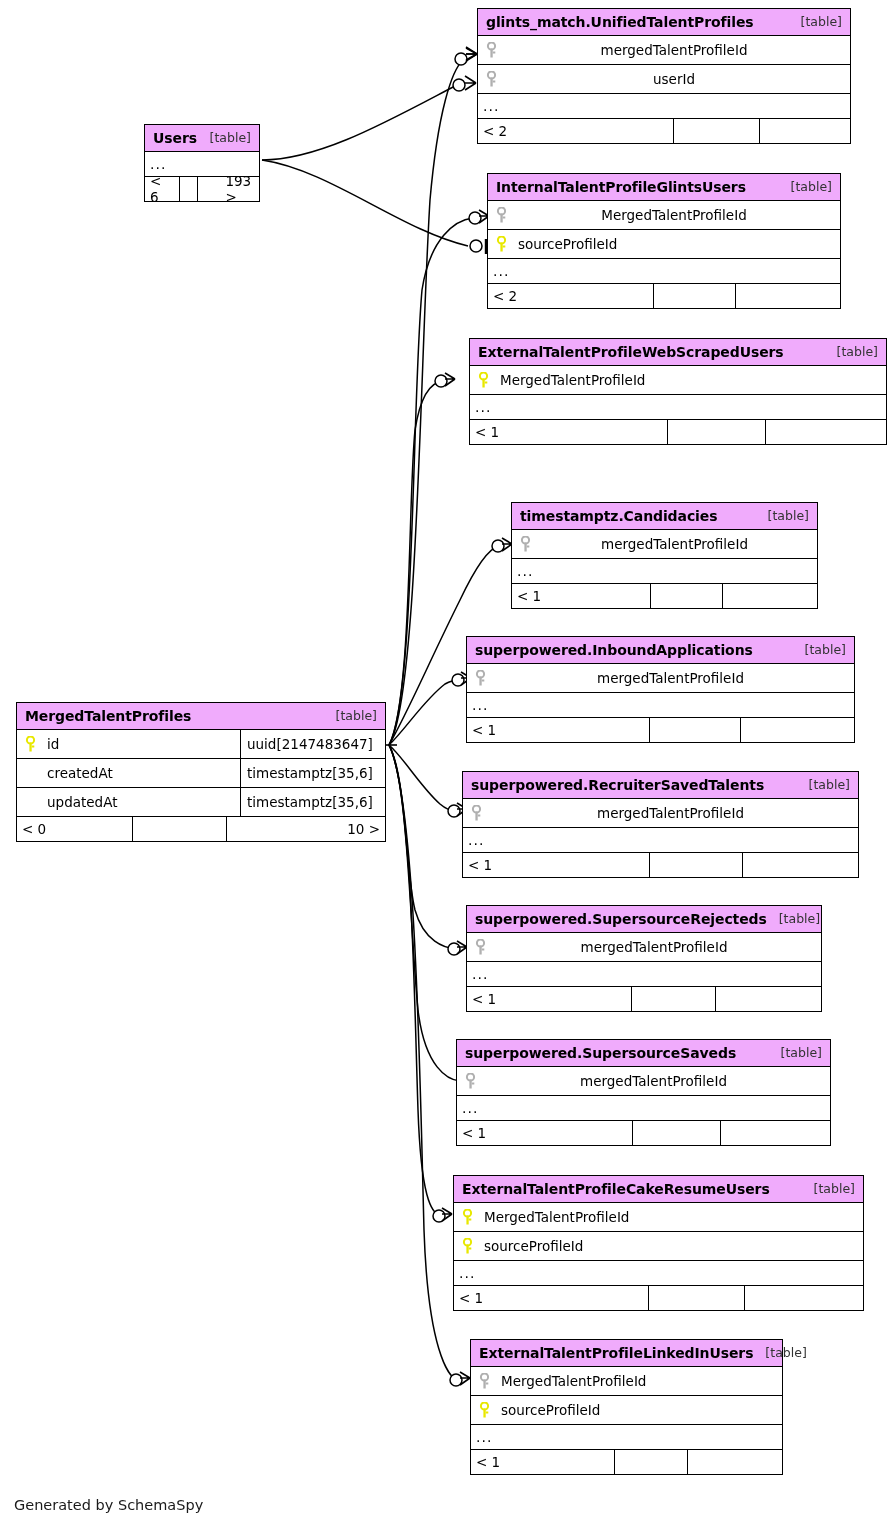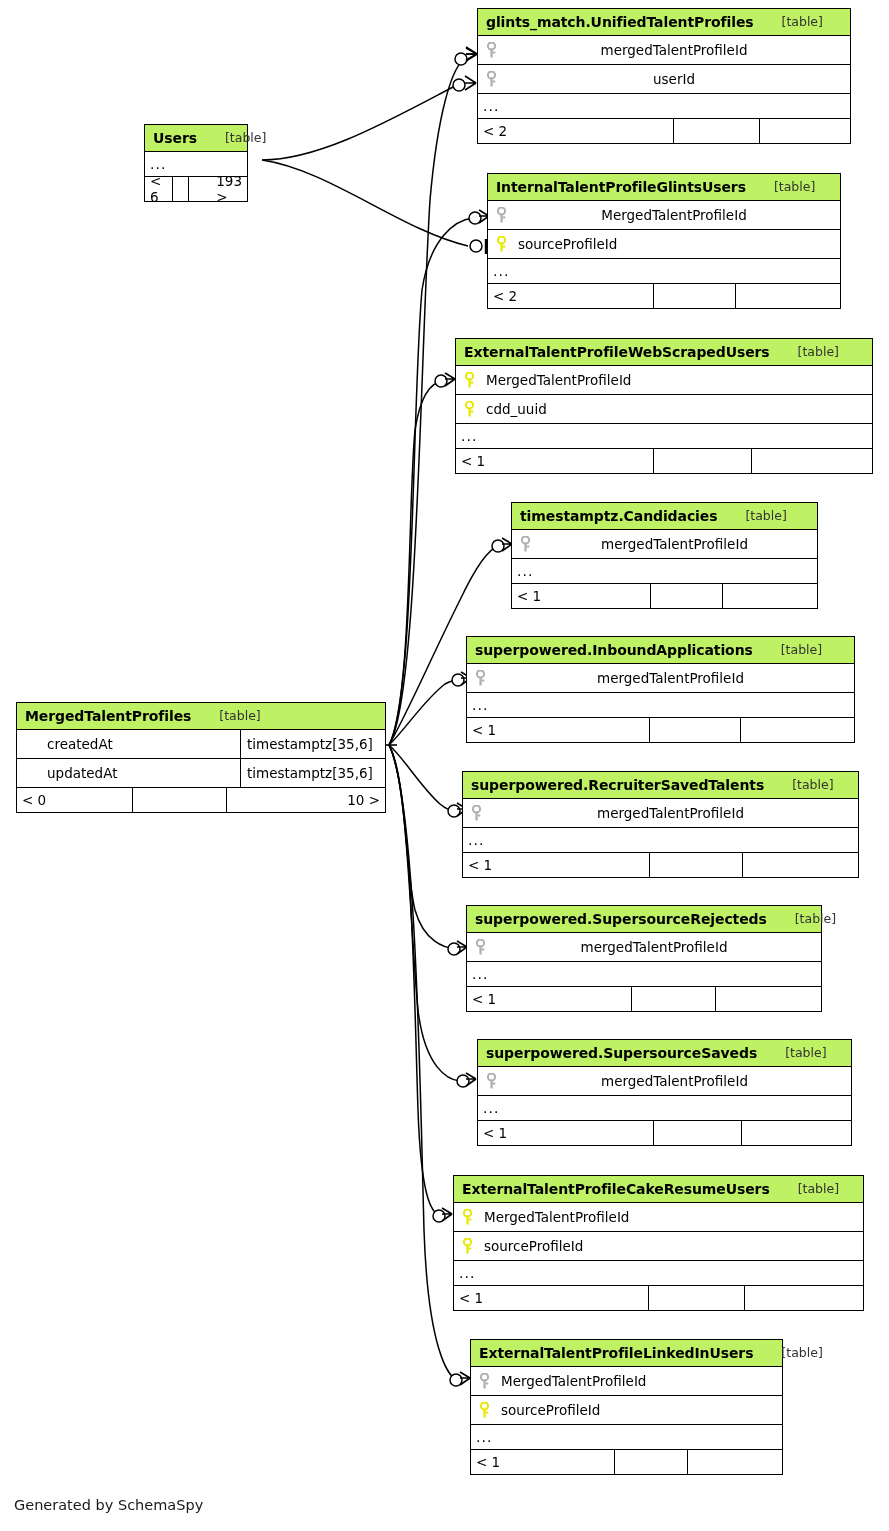--- a/index.html
+++ b/index.html
@@ -32,26 +32,26 @@
     position: absolute;
     border: 1.6px solid #000000;
     background: #ffffff;
     box-sizing: border-box;
     font-size: 13.5px;
     color: #000000;
   }
   .tbl-title {
     display: flex;
     align-items: center;
-    background: #bef264;
+    justify-content: space-between;
+    background: #f0abfc;
     border-bottom: 1.6px solid #000000;
     padding: 3px 8px 4px 8px;
     box-sizing: border-box;
     height: 27px;
-    gap: 16px;
   }
   .tbl-title .tname {
     font-weight: bold;
     font-size: 14px;
     letter-spacing: -0.1px;
     white-space: nowrap;
   }
   .tbl-title .ttag {
     font-size: 12.5px;
     font-weight: normal;
@@ -231,21 +231,21 @@
         </span>
         <span class="col-name center">userId</span>
       </div>
       <div class="ellipsis-row">...</div>
       <div class="footer-row">
         <div class="footer-cell b-right" style="width: 210px;">&lt; 2</div>
         <div class="footer-cell b-right" style="width: 92px;"></div>
         <div class="footer-cell right-align" style="width: 72px;"></div>
       </div>
     </div>
-    <div class="table-box" style="left: 144px; top: 124px; width: 104px;">
+    <div class="table-box" style="left: 144px; top: 124px; width: 116px;">
       <div class="tbl-title">
         <span class="tname">Users</span>
         <span class="ttag">[table]</span>
       </div>
       <div class="ellipsis-row">...</div>
       <div class="footer-row">
         <div class="footer-cell b-right" style="width: 44px;">&lt; 6</div>
         <div class="footer-cell b-right" style="width: 22px;"></div>
         <div class="footer-cell right-align" style="width: 50px;">193 &gt;</div>
       </div>
@@ -275,100 +275,101 @@
         </span>
         <span class="col-name left">sourceProfileId</span>
       </div>
       <div class="ellipsis-row">...</div>
       <div class="footer-row">
         <div class="footer-cell b-right" style="width: 178px;">&lt; 2</div>
         <div class="footer-cell b-right" style="width: 88px;"></div>
         <div class="footer-cell right-align" style="width: 88px;"></div>
       </div>
     </div>
-    <div class="table-box" style="left: 455px; top: 338px; width: 418px;">
+    <div class="table-box" style="left: 469px; top: 338px; width: 418px;">
       <div class="tbl-title">
         <span class="tname">ExternalTalentProfileWebScrapedUsers</span>
         <span class="ttag">[table]</span>
       </div>
       <div class="col-row">
         <span class="key-cell">
           <svg class="keyicon" width="11" height="17" viewBox="0 0 11 17">
             <circle cx="5.5" cy="4" r="3.6" fill="none" stroke="#e8e800" stroke-width="2"></circle>
             <rect x="4.4" y="6.5" width="2.3" height="9" fill="#e8e800"></rect>
             <rect x="6.7" y="9.5" width="2.6" height="2" fill="#e8e800"></rect>
           </svg>
         </span>
         <span class="col-name left">MergedTalentProfileId</span>
       </div>
+      <div class="ellipsis-row">...</div>
+      <div class="footer-row">
+        <div class="footer-cell b-right" style="width: 210px;">&lt; 1</div>
+        <div class="footer-cell b-right" style="width: 104px;"></div>
+        <div class="footer-cell right-align" style="width: 104px;"></div>
+      </div>
+    </div>
+    <div class="table-box" style="left: 511px; top: 502px; width: 307px;">
+      <div class="tbl-title">
+        <span class="tname">timestamptz.Candidacies</span>
+        <span class="ttag">[table]</span>
+      </div>
+      <div class="col-row">
+        <span class="key-cell">
+          <svg class="keyicon" width="11" height="17" viewBox="0 0 11 17">
+            <circle cx="5.5" cy="4" r="3.6" fill="none" stroke="#b0b0b0" stroke-width="2"></circle>
+            <rect x="4.4" y="6.5" width="2.3" height="9" fill="#b0b0b0"></rect>
+            <rect x="6.7" y="9.5" width="2.6" height="2" fill="#b0b0b0"></rect>
+          </svg>
+        </span>
+        <span class="col-name center">mergedTalentProfileId</span>
+      </div>
+      <div class="ellipsis-row">...</div>
+      <div class="footer-row">
+        <div class="footer-cell b-right" style="width: 151px;">&lt; 1</div>
+        <div class="footer-cell b-right" style="width: 78px;"></div>
+        <div class="footer-cell right-align" style="width: 78px;"></div>
+      </div>
+    </div>
+    <div class="table-box" style="left: 466px; top: 636px; width: 389px;">
+      <div class="tbl-title">
+        <span class="tname">superpowered.InboundApplications</span>
+        <span class="ttag">[table]</span>
+      </div>
+      <div class="col-row">
+        <span class="key-cell">
+          <svg class="keyicon" width="11" height="17" viewBox="0 0 11 17">
+            <circle cx="5.5" cy="4" r="3.6" fill="none" stroke="#b0b0b0" stroke-width="2"></circle>
+            <rect x="4.4" y="6.5" width="2.3" height="9" fill="#b0b0b0"></rect>
+            <rect x="6.7" y="9.5" width="2.6" height="2" fill="#b0b0b0"></rect>
+          </svg>
+        </span>
+        <span class="col-name center">mergedTalentProfileId</span>
+      </div>
+      <div class="ellipsis-row">...</div>
+      <div class="footer-row">
+        <div class="footer-cell b-right" style="width: 195px;">&lt; 1</div>
+        <div class="footer-cell b-right" style="width: 97px;"></div>
+        <div class="footer-cell right-align" style="width: 97px;"></div>
+      </div>
+    </div>
+    <div class="table-box" style="left: 16px; top: 702px; width: 370px;">
+      <div class="tbl-title">
+        <span class="tname">MergedTalentProfiles</span>
+        <span class="ttag">[table]</span>
+      </div>
       <div class="col-row">
         <span class="key-cell">
           <svg class="keyicon" width="11" height="17" viewBox="0 0 11 17">
             <circle cx="5.5" cy="4" r="3.6" fill="none" stroke="#e8e800" stroke-width="2"></circle>
             <rect x="4.4" y="6.5" width="2.3" height="9" fill="#e8e800"></rect>
             <rect x="6.7" y="9.5" width="2.6" height="2" fill="#e8e800"></rect>
           </svg>
         </span>
-        <span class="col-name left">cdd_uuid</span>
-      </div>
-      <div class="ellipsis-row">...</div>
-      <div class="footer-row">
-        <div class="footer-cell b-right" style="width: 210px;">&lt; 1</div>
-        <div class="footer-cell b-right" style="width: 104px;"></div>
-        <div class="footer-cell right-align" style="width: 104px;"></div>
-      </div>
-    </div>
-    <div class="table-box" style="left: 511px; top: 502px; width: 307px;">
-      <div class="tbl-title">
-        <span class="tname">timestamptz.Candidacies</span>
-        <span class="ttag">[table]</span>
-      </div>
-      <div class="col-row">
-        <span class="key-cell">
-          <svg class="keyicon" width="11" height="17" viewBox="0 0 11 17">
-            <circle cx="5.5" cy="4" r="3.6" fill="none" stroke="#b0b0b0" stroke-width="2"></circle>
-            <rect x="4.4" y="6.5" width="2.3" height="9" fill="#b0b0b0"></rect>
-            <rect x="6.7" y="9.5" width="2.6" height="2" fill="#b0b0b0"></rect>
-          </svg>
-        </span>
-        <span class="col-name center">mergedTalentProfileId</span>
-      </div>
-      <div class="ellipsis-row">...</div>
-      <div class="footer-row">
-        <div class="footer-cell b-right" style="width: 151px;">&lt; 1</div>
-        <div class="footer-cell b-right" style="width: 78px;"></div>
-        <div class="footer-cell right-align" style="width: 78px;"></div>
-      </div>
-    </div>
-    <div class="table-box" style="left: 466px; top: 636px; width: 389px;">
-      <div class="tbl-title">
-        <span class="tname">superpowered.InboundApplications</span>
-        <span class="ttag">[table]</span>
-      </div>
-      <div class="col-row">
-        <span class="key-cell">
-          <svg class="keyicon" width="11" height="17" viewBox="0 0 11 17">
-            <circle cx="5.5" cy="4" r="3.6" fill="none" stroke="#b0b0b0" stroke-width="2"></circle>
-            <rect x="4.4" y="6.5" width="2.3" height="9" fill="#b0b0b0"></rect>
-            <rect x="6.7" y="9.5" width="2.6" height="2" fill="#b0b0b0"></rect>
-          </svg>
-        </span>
-        <span class="col-name center">mergedTalentProfileId</span>
-      </div>
-      <div class="ellipsis-row">...</div>
-      <div class="footer-row">
-        <div class="footer-cell b-right" style="width: 195px;">&lt; 1</div>
-        <div class="footer-cell b-right" style="width: 97px;"></div>
-        <div class="footer-cell right-align" style="width: 97px;"></div>
-      </div>
-    </div>
-    <div class="table-box" style="left: 16px; top: 702px; width: 370px;">
-      <div class="tbl-title">
-        <span class="tname">MergedTalentProfiles</span>
-        <span class="ttag">[table]</span>
+        <span class="col-name left">id</span>
+        <span class="col-type" style="width: 145px;">uuid[2147483647]</span>
       </div>
       <div class="col-row">
         <span class="key-cell"></span>
         <span class="col-name left">createdAt</span>
         <span class="col-type" style="width: 145px;">timestamptz[35,6]</span>
       </div>
       <div class="col-row">
         <span class="key-cell"></span>
         <span class="col-name left">updatedAt</span>
         <span class="col-type" style="width: 145px;">timestamptz[35,6]</span>
@@ -416,21 +417,21 @@
         </span>
         <span class="col-name center">mergedTalentProfileId</span>
       </div>
       <div class="ellipsis-row">...</div>
       <div class="footer-row">
         <div class="footer-cell b-right" style="width: 196px;">&lt; 1</div>
         <div class="footer-cell b-right" style="width: 98px;"></div>
         <div class="footer-cell right-align" style="width: 98px;"></div>
       </div>
     </div>
-    <div class="table-box" style="left: 477px; top: 1039px; width: 375px;">
+    <div class="table-box" style="left: 456px; top: 1039px; width: 375px;">
       <div class="tbl-title">
         <span class="tname">superpowered.SupersourceSaveds</span>
         <span class="ttag">[table]</span>
       </div>
       <div class="col-row">
         <span class="key-cell">
           <svg class="keyicon" width="11" height="17" viewBox="0 0 11 17">
             <circle cx="5.5" cy="4" r="3.6" fill="none" stroke="#b0b0b0" stroke-width="2"></circle>
             <rect x="4.4" y="6.5" width="2.3" height="9" fill="#b0b0b0"></rect>
             <rect x="6.7" y="9.5" width="2.6" height="2" fill="#b0b0b0"></rect>

